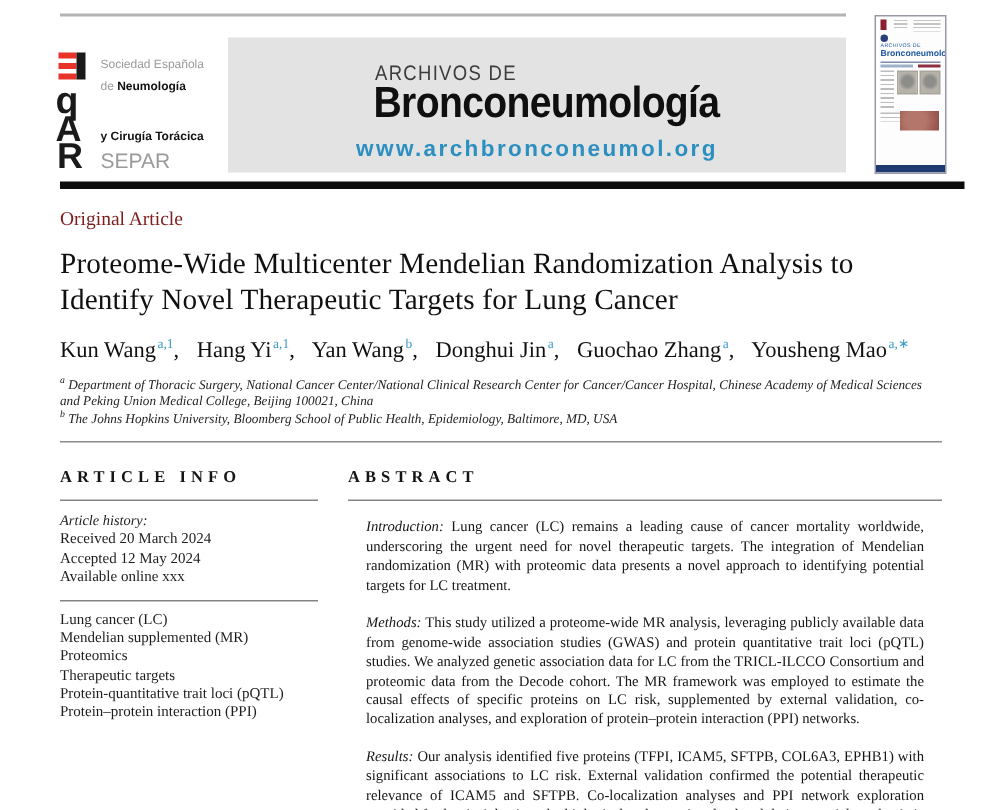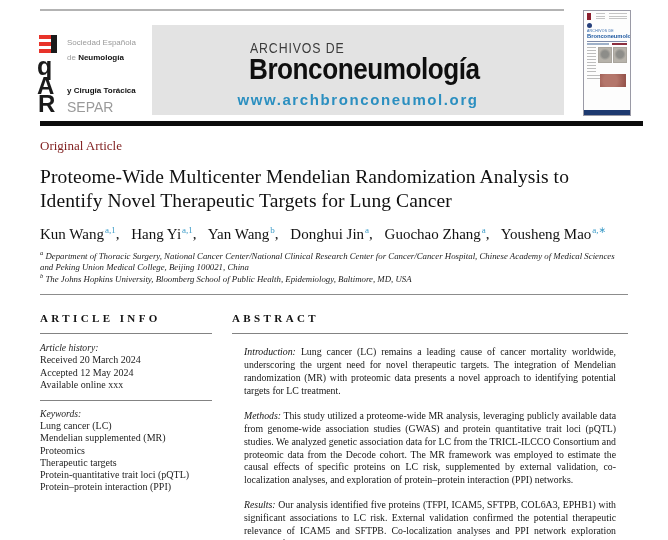--- a/index.html
+++ b/index.html
@@ -183,21 +183,20 @@
         <div class="sec-head">ARTICLE INFO</div>
         <div class="head-rule"></div>
         <div class="info-label">Article history:</div>
         <div>
 
         <div class="info-line">Received 20 March 2024</div>
             <div class="info-line">Accepted 12 May 2024</div>
             <div class="info-line">Available online xxx</div>
           </div>
         <div class="mid-rule"></div>
-        <div class="info-label">Keywords:</div>
         <div>
 
         <div class="info-line">Lung cancer (LC)</div>
             <div class="info-line">Mendelian supplemented (MR)</div>
             <div class="info-line">Proteomics</div>
             <div class="info-line">Therapeutic targets</div>
             <div class="info-line">Protein-quantitative trait loci (pQTL)</div>
             <div class="info-line">Protein–protein interaction (PPI)</div>
           </div>
       </div>

